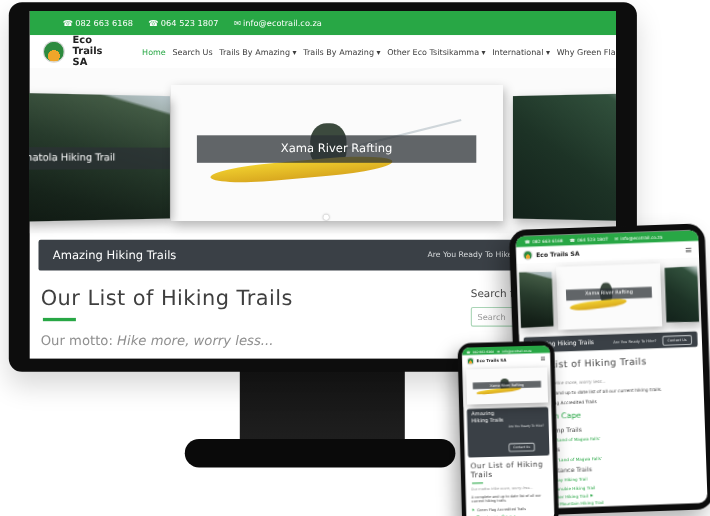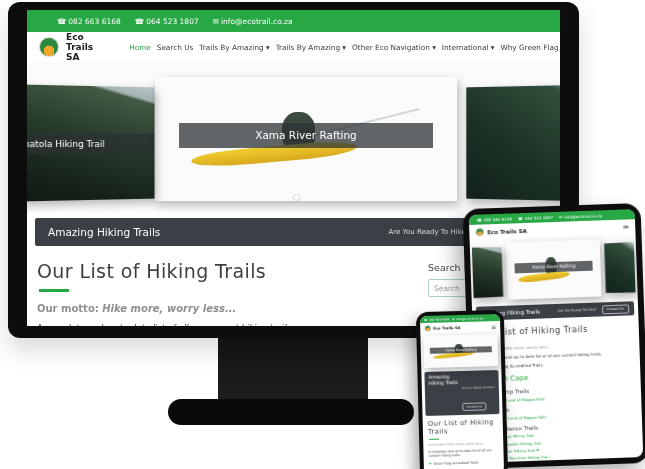--- a/index.html
+++ b/index.html
@@ -88,21 +88,21 @@
   .d-cap { height:25px; line-height:25px; font-size:10.5px; }
   .d-cap-left { height:20px; line-height:20px; font-size:9px; top:42%; }
   .d-dot { left:50%; top:133px; width:5px; height:5px; }
   .d-cta { margin:6px 10px 0 8px; height:28px; padding:0 13px; }
   .d-cta .t { font-size:10.5px; }
   .d-cta .tag { font-size:7px; color:#d9dcde; }
   .d-cta .btn-outline { font-size:6.5px; padding:3px 9px; margin-left:12px; }
   .d-content { position:relative; padding:14px 10px 0 10px; }
   .d-content .h1 { font-size:19px; }
   .d-content .uline { width:30px; height:3px; margin:7px 0 11px 2px; }
-  .d-content .motto { font-size:10px;font-weight:bold; }
+  .d-content .motto { font-size:12px; }
   .d-content .desc { font-size:8.5px; margin-top:9px; }
   .d-sb { position:absolute; left:401px; top:16px; width:132px; }
   .d-sb .lbl { font-size:9.5px; color:#4a4a4a; }
   .d-sb input { margin-top:6px; width:118px; height:18px; border:1px solid #a9d5b6; border-radius:2px;
                 font-size:7.5px; padding:0 5px; color:#555; font-family:"DejaVu Sans",sans-serif; }
   .d-sb input::placeholder { color:#9a9a9a; }
   .d-sb .pn { margin-top:15px; font-size:10.5px; color:#454545; }
 
   
   .t-topbar { height:10px; gap:6px; padding-left:8px; font-size:4px; }
@@ -168,21 +168,21 @@
       </div>
 
       <div class="navbar d-navbar">
         <span class="logo"></span>
         <span class="brand">Eco Trails SA</span>
         <span class="menu">
           <span class="mi green">Home</span>
           <span class="mi">Search Us</span>
           <span class="mi"><span>Trails By Amazing</span> <span>▾</span></span>
           <span class="mi"><span>Trails By Amazing</span> <span>▾</span></span>
-          <span class="mi"><span>Other Eco Navigation</span> <span>▾</span></span>
+          <span class="mi"><span>Other Eco Tsitsikamma</span> <span>▾</span></span>
           <span class="mi"><span>International</span> <span>▾</span></span>
           <span class="mi">Why Green Flag Trails?</span>
 
         </span>
       </div>
 
       <div class="hero d-hero">
         <div class="slide img-forest sl-left">
           <div class="cap cap-edge d-cap-left"><span>Amatola Hiking Trail</span></div>
         </div>

